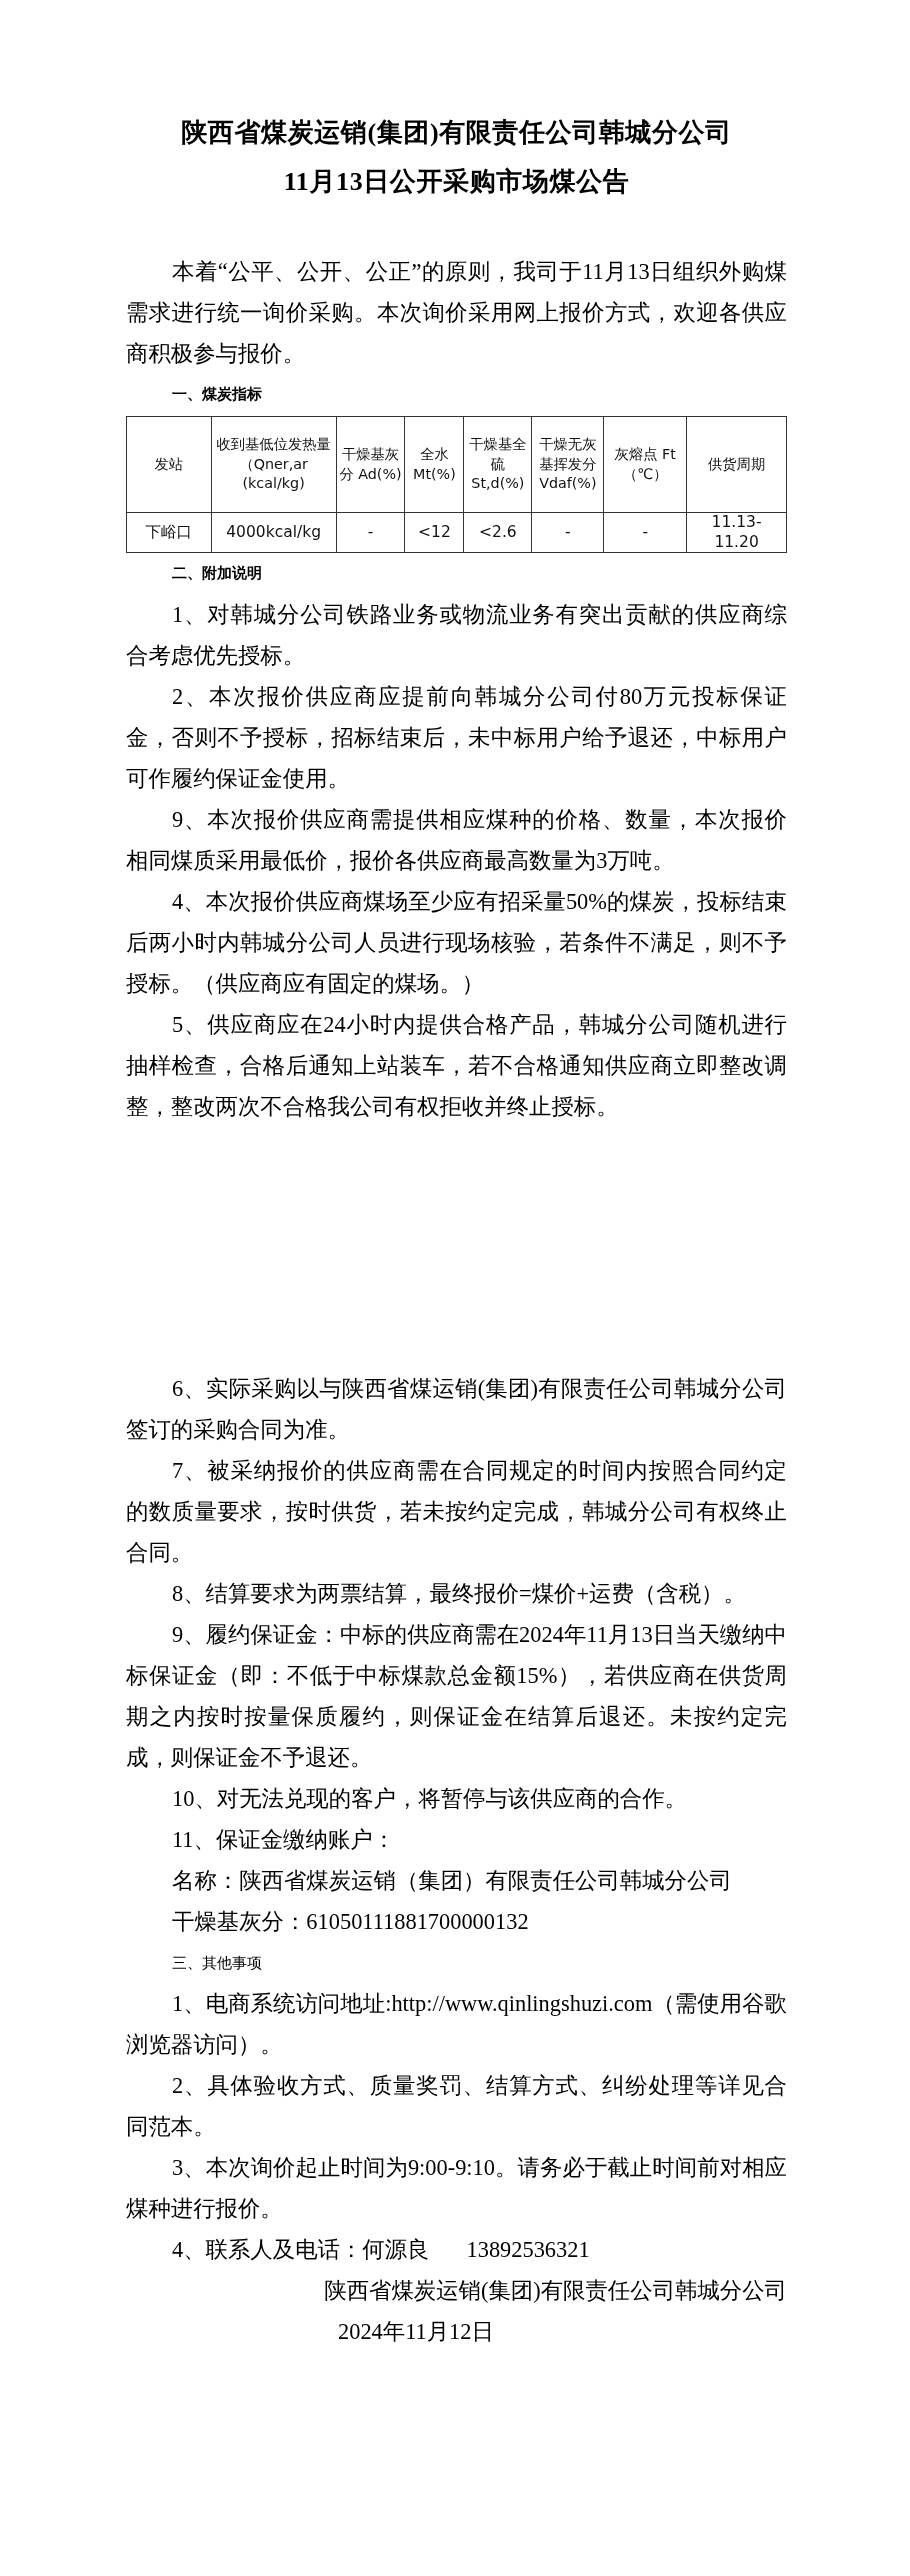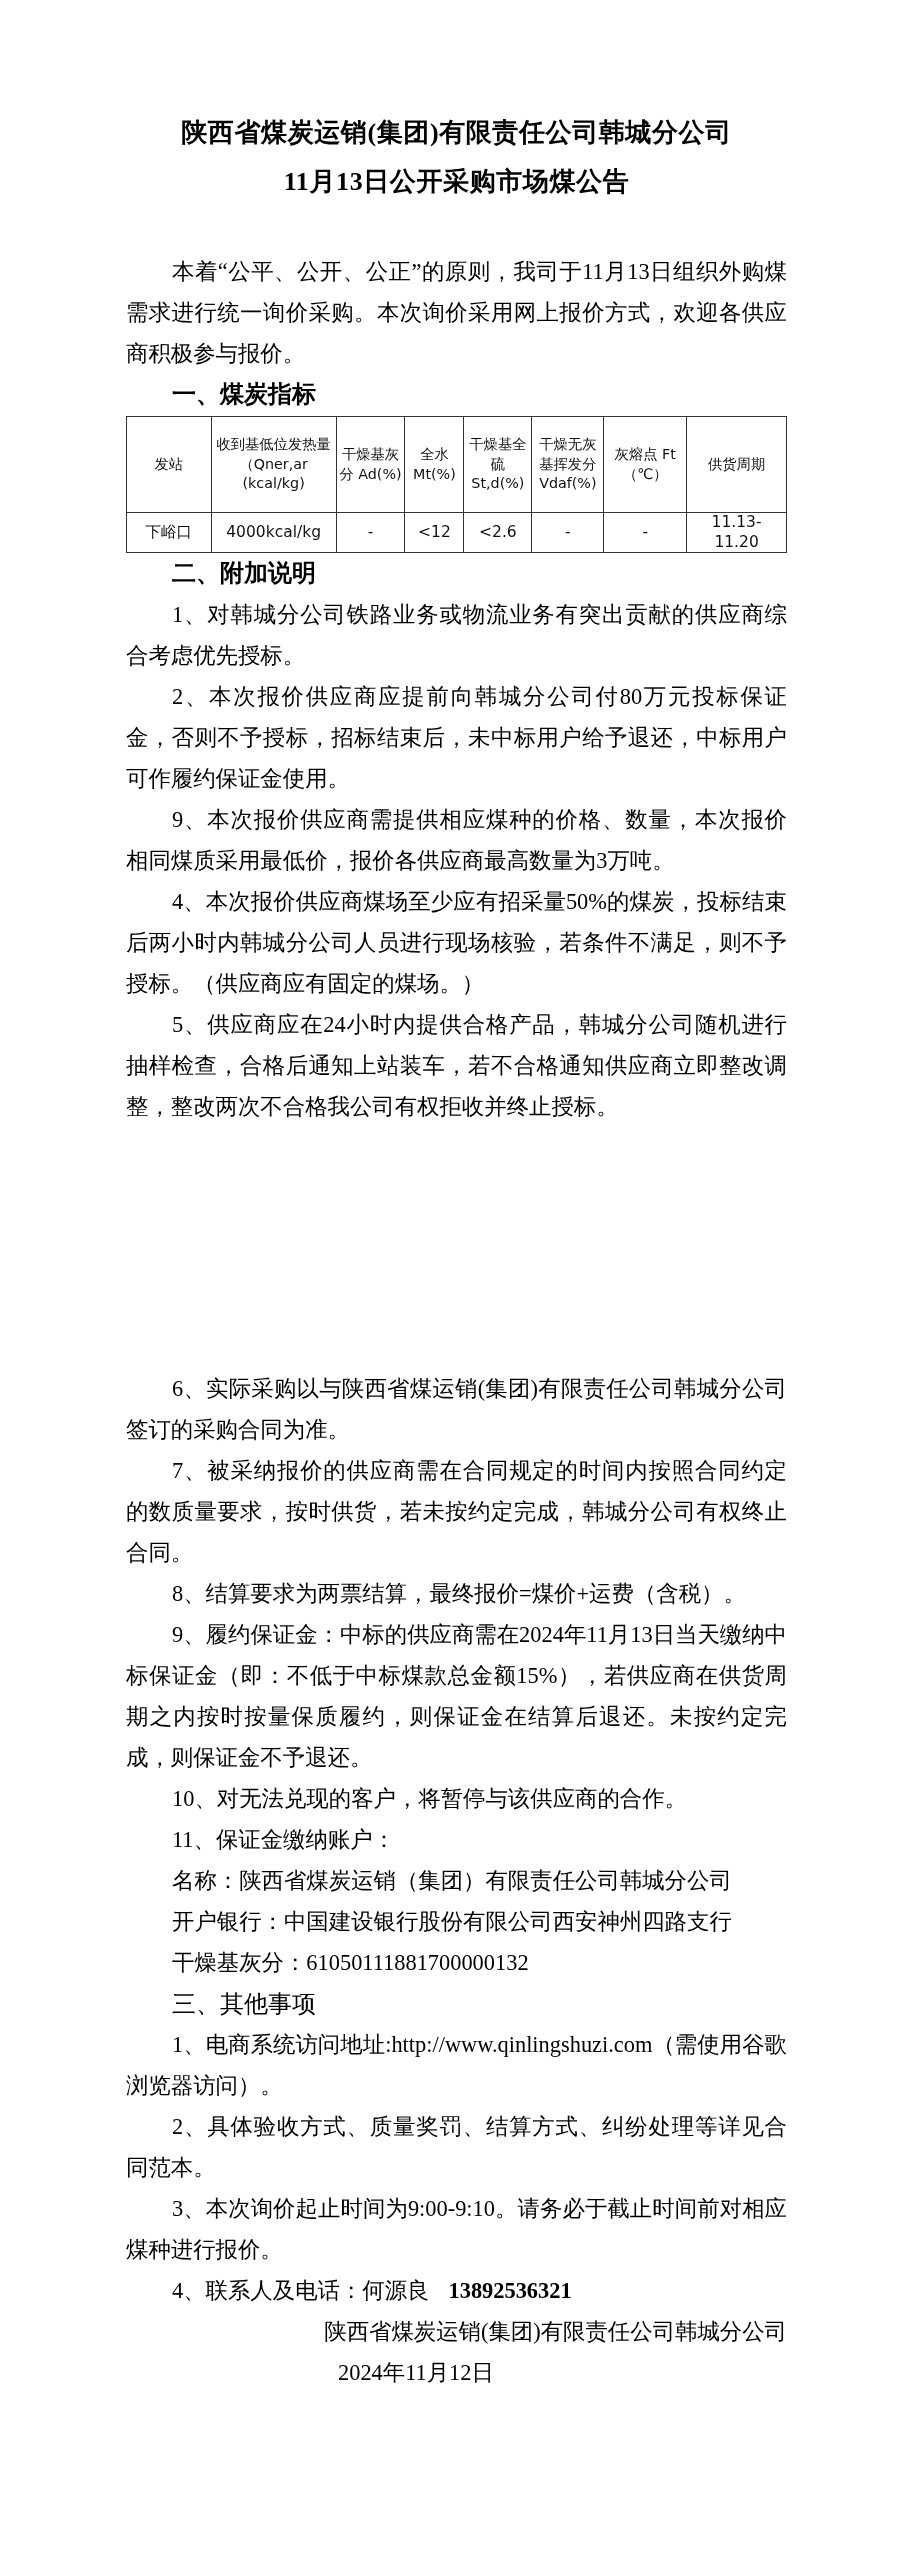--- a/index.html
+++ b/index.html
@@ -8,31 +8,31 @@
   .doc { position:absolute; left:126px; top:0; width:661px; }
   .title { position:absolute; left:0; width:661px; text-align:center;
            font-weight:bold; font-size:26px; line-height:34px; letter-spacing:0.6px; }
   .t1 { top:116px; }
   .t2 { top:165px; }
   .flow { position:absolute; left:0; width:661px; font-size:22.4px; line-height:41px;
           text-align:justify; }
   .p { margin:0; text-indent:46px; word-break:break-all; }
   .p.noindent { text-indent:0; }
   .h { margin:0; padding-left:46px; font-weight:bold;
-       font-family:"DejaVu Sans","Liberation Sans",sans-serif; font-size:24px; }
+       font-family:"DejaVu Sans","Liberation Sans",sans-serif; font-size:15px; }
   .h.plain { font-weight:normal; font-family:Liberation Sans, sans-serif; }
   table.coal { border-collapse:collapse; width:661px; margin:1.1px 0 0 0;
                font-family:"DejaVu Sans","Liberation Sans",sans-serif; font-size:14.3px; line-height:19.5px; }
   table.coal td { border:1.1px solid #333; text-align:center; vertical-align:middle; padding:0 2.3px; color:#111; }
   table.coal tr.head td { height:95px; }
   table.coal tr.row td { height:23px; font-size:15.5px; }
   .gap { height:241px; }
   .sig { text-align:right; padding-right:0; }
   .date { padding-left:212px; }
-  .phone { margin-left:19px;font-weight:bold; }
+  .phone { margin-left:37px; }
 </style>
 </head>
 <body>
 
 <div class="doc">
   <div class="title t1">陕西省煤炭运销(集团)有限责任公司韩城分公司</div>
   <div class="title t2">11月13日公开采购市场煤公告</div>
 
   <div class="flow" style="top:251px;">
     <p class="p">本着“公平、公开、公正”的原则，我司于11月13日组织外购煤需求进行统一询价采购。本次询价采用网上报价方式，欢迎各供应商积极参与报价。</p>
@@ -84,21 +84,20 @@
 
     <div class="gap"></div>
 
     <p class="p">6、实际采购以与陕西省煤运销(集团)有限责任公司韩城分公司签订的采购合同为准。</p>
     <p class="p">7、被采纳报价的供应商需在合同规定的时间内按照合同约定的数质量要求，按时供货，若未按约定完成，韩城分公司有权终止合同。</p>
     <p class="p">8、结算要求为两票结算，最终报价=煤价+运费（含税）。</p>
     <p class="p">9、履约保证金：中标的供应商需在2024年11月13日当天缴纳中标保证金（即：不低于中标煤款总金额15%），若供应商在供货周期之内按时按量保质履约，则保证金在结算后退还。未按约定完成，则保证金不予退还。</p>
     <p class="p">10、对无法兑现的客户，将暂停与该供应商的合作。</p>
     <p class="p">11、保证金缴纳账户：</p>
     <p class="p">名称：陕西省煤炭运销（集团）有限责任公司韩城分公司</p>
-    <p class="p">开户银行：中国建设银行股份有限公司西安神州四路支行</p>
     <p class="p">干燥基灰分：61050111881700000132</p>
 
     <p class="h plain">三、其他事项</p>
     <p class="p">1、电商系统访问地址:http://www.qinlingshuzi.com（需使用谷歌浏览器访问）。</p>
     <p class="p">2、具体验收方式、质量奖罚、结算方式、纠纷处理等详见合同范本。</p>
     <p class="p">3、本次询价起止时间为9:00-9:10。请务必于截止时间前对相应煤种进行报价。</p>
     <p class="p"><span>4、联系人及电话：何源良</span><span class="phone">13892536321</span></p>
 
     <p class="p noindent sig">陕西省煤炭运销(集团)有限责任公司韩城分公司</p>
     <p class="p noindent date">2024年11月12日</p>

